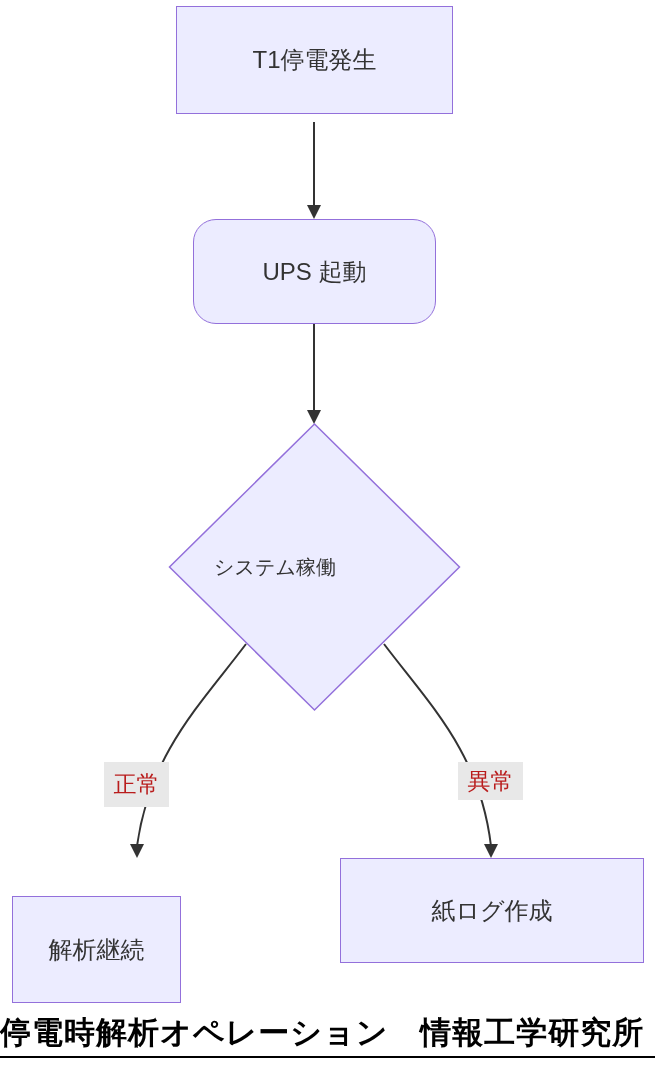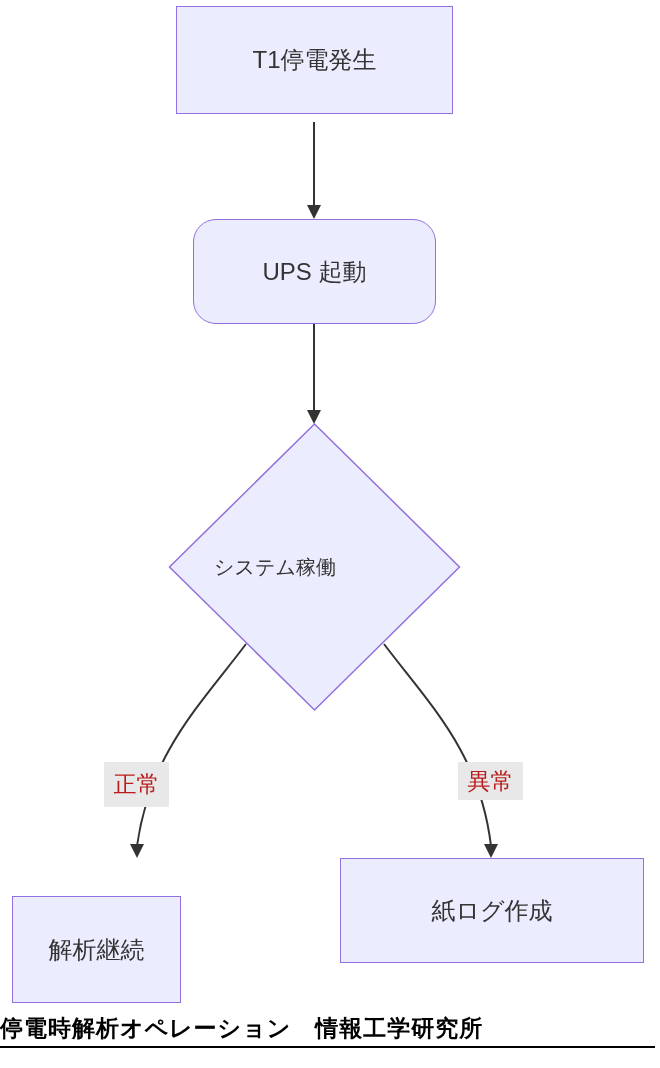--- a/index.html
+++ b/index.html
@@ -64,21 +64,21 @@
     justify-content: center;
     font-size: 23px;
     color: #b91c1c;
   }
   .caption {
     position: absolute;
     left: 0;
     top: 1014px;
     width: 655px;
     box-sizing: border-box;
-    font-size: 23px;
+    font-size: 31px;
     line-height: 1.25;
     font-weight: 700;
     color: #000000;
     letter-spacing: 1px;
     white-space: nowrap;
     border-bottom: 2px solid #000000;
     padding-bottom: 3px;
   }
 </style>
 </head>

